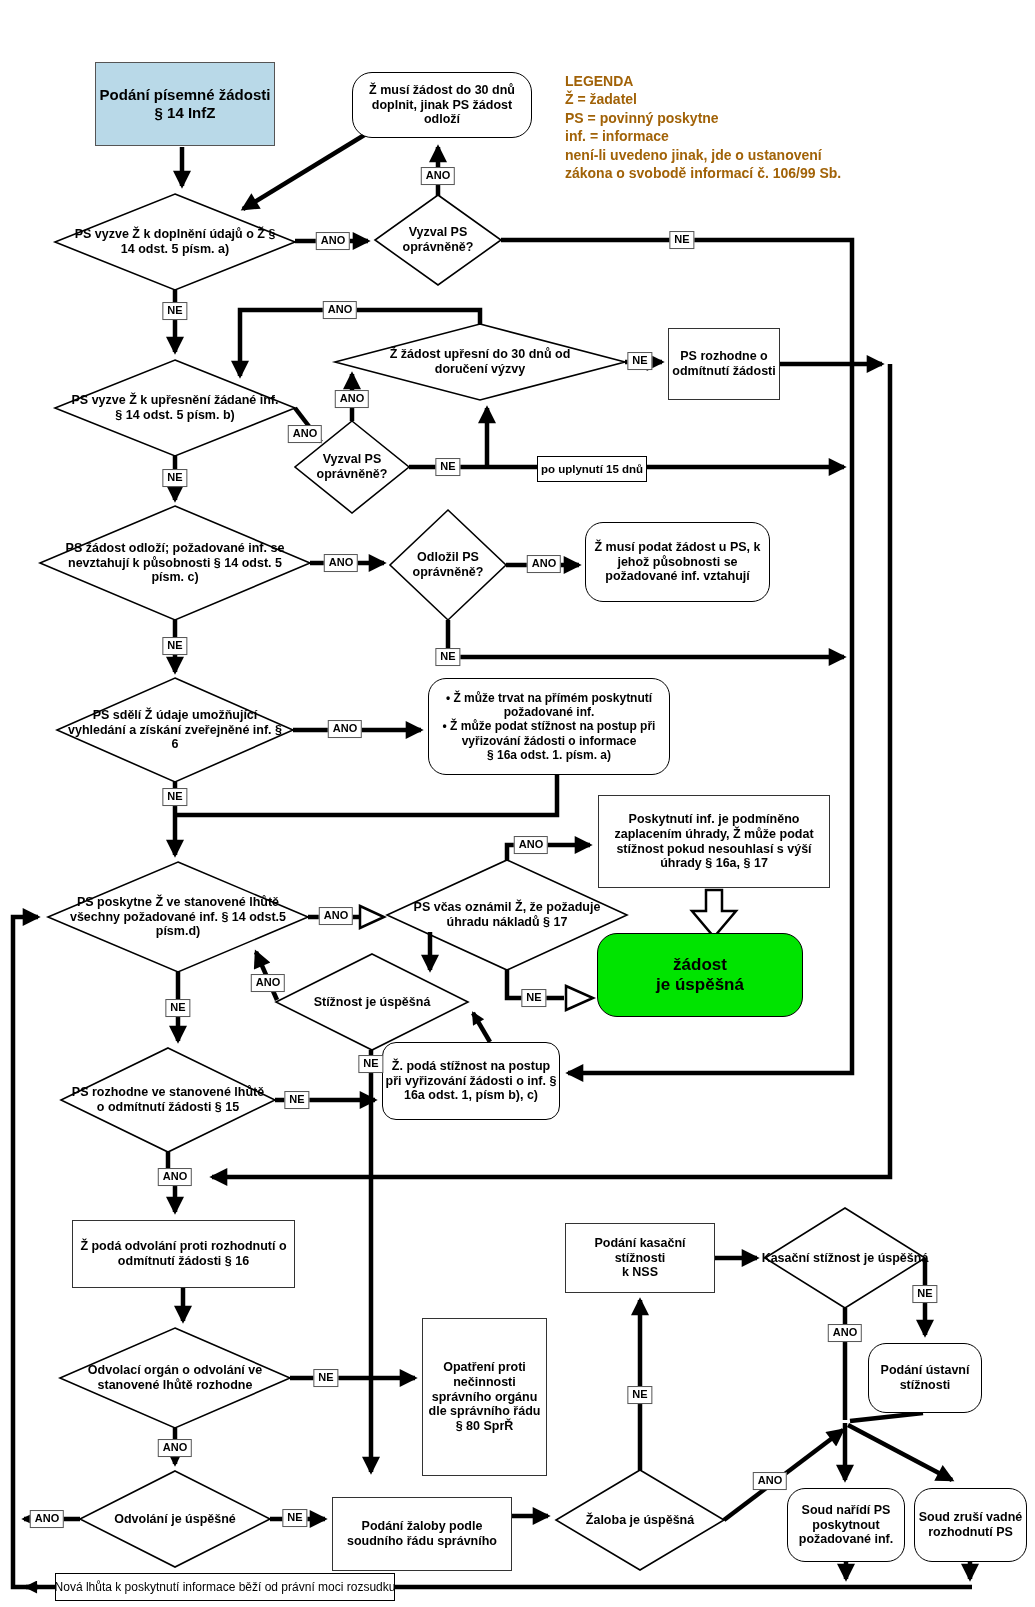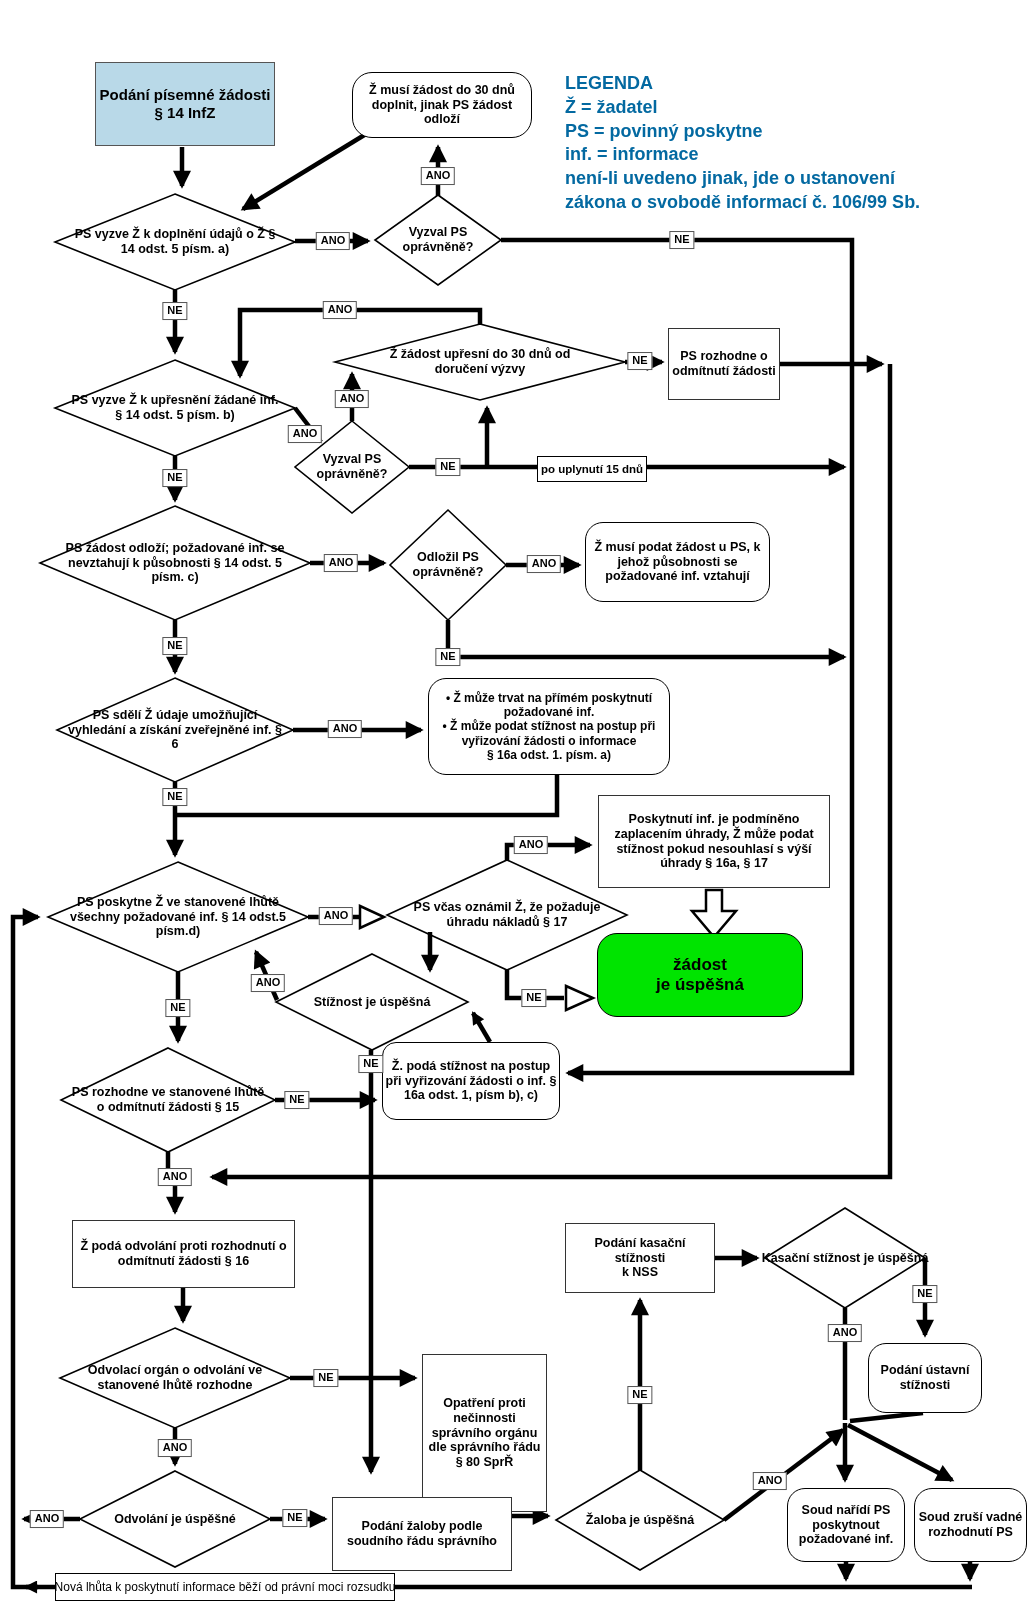--- a/index.html
+++ b/index.html
@@ -14,21 +14,21 @@
   .dtext{background:transparent;z-index:3;pointer-events:none;}
   .start{background:#b9d9e8;border:1.5px solid #555;color:#000000;font-size:15px;}
   .success{background:#00e400;border:1.8px solid #000;border-radius:20px;font-size:17px;}
   .lab{position:absolute;z-index:4;background:#fff;border:1.5px solid #555;
        font-size:11px;font-weight:bold;line-height:1.45;padding:0 4px;color:#000;
        transform:translate(-50%,-50%);white-space:nowrap;}
   .edgebox{position:absolute;z-index:4;background:#fff;border:1.5px solid #000;
        display:flex;align-items:center;justify-content:center;font-size:11.5px;
        font-weight:bold;white-space:nowrap;box-sizing:border-box;}
   .legend{position:absolute;left:565px;top:72px;z-index:2;font-weight:bold;
-       font-size:18px;line-height:1.32;color:#0369a1;}
+       font-size:14px;line-height:1.32;color:#a16207;}
 </style>
 </head>
 <body>
 
 <div id="canvas">
 
   <svg id="wires" width="1035" height="1607" viewBox="0 0 1035 1607">
     <defs>
       <marker id="ah" viewBox="0 0 10 10" refX="8.5" refY="5" markerWidth="22" markerHeight="18" orient="auto" markerUnits="userSpaceOnUse">
         <path d="M0,0 L10,5 L0,10 Z" fill="#000"></path>
@@ -135,21 +135,21 @@
   <div class="edgebox" style="left:537px;top:456px;width:110px;height:26px;">po uplynutí 15 dnů</div>
   <div class="node rounded" style="left:585px;top:522px;width:185px;height:80px;">Ž musí podat žádost u PS, k jehož působnosti se požadované inf. vztahují</div>
   <div class="node rounded" style="left:428px;top:678px;width:242px;height:97px;font-size:12px;">• Ž může trvat na přímém poskytnutí požadované inf.
 • Ž může podat stížnost na postup při vyřizování žádosti o informace
 § 16a odst. 1. písm. a)</div>
   <div class="node box" style="left:598px;top:795px;width:232px;height:93px;">Poskytnutí inf. je podmíněno zaplacením úhrady, Ž může podat stížnost pokud nesouhlasí s výší úhrady § 16a, § 17</div>
   <div class="node success" style="left:597px;top:933px;width:206px;height:84px;">žádost
 je úspěšná</div>
   <div class="node rounded" style="left:382px;top:1042px;width:178px;height:78px;border-radius:14px;">Ž. podá stížnost na postup při vyřizování žádosti o inf. § 16a odst. 1, písm b), c)</div>
   <div class="node box" style="left:72px;top:1220px;width:223px;height:68px;">Ž podá odvolání proti rozhodnutí o odmítnutí žádosti § 16</div>
-  <div class="node box" style="left:422px;top:1318px;width:125px;height:158px;margin-top:36px;">Opatření proti nečinnosti správního orgánu dle správního řádu § 80 SprŘ</div>
+  <div class="node box" style="left:422px;top:1318px;width:125px;height:158px;">Opatření proti nečinnosti správního orgánu dle správního řádu § 80 SprŘ</div>
   <div class="node box" style="left:565px;top:1223px;width:150px;height:70px;">Podání kasační stížnosti
 k NSS</div>
   <div class="node rounded" style="left:868px;top:1343px;width:114px;height:70px;">Podání ústavní stížnosti</div>
   <div class="node box" style="left:332px;top:1478px;width:180px;height:74px;margin-top:19px;">Podání žaloby podle soudního řádu správního</div>
   <div class="node rounded" style="left:787px;top:1488px;width:118px;height:74px;">Soud nařídí PS poskytnout požadované inf.</div>
   <div class="node rounded" style="left:914px;top:1488px;width:113px;height:74px;">Soud zruší vadné rozhodnutí PS</div>
   <div class="edgebox" style="left:55px;top:1573px;width:340px;height:28px;font-size:12px;font-weight:normal;">Nová lhůta k poskytnutí informace běží od právní moci rozsudku</div>
 
   <div class="node dtext" style="left:65px;top:200px;width:220px;height:84px;">PS vyzve Ž k doplnění údajů o Ž § 14 odst. 5 písm. a)</div>
   <div class="node dtext" style="left:383px;top:205px;width:110px;height:70px;">Vyzval PS oprávněně?</div>

